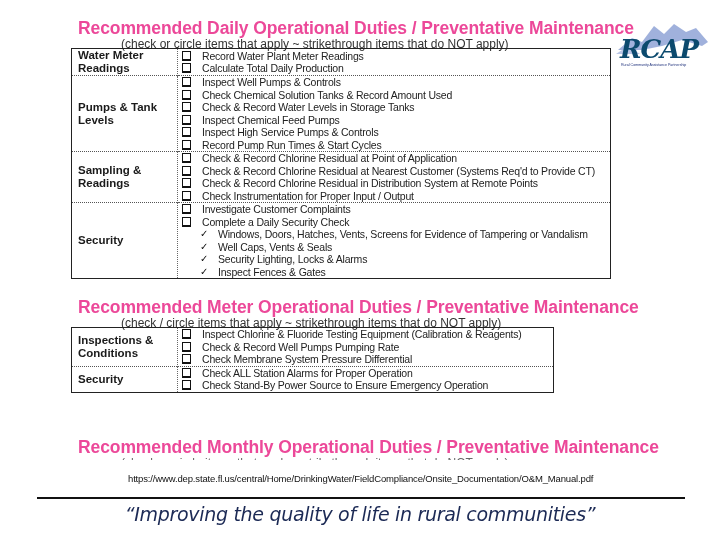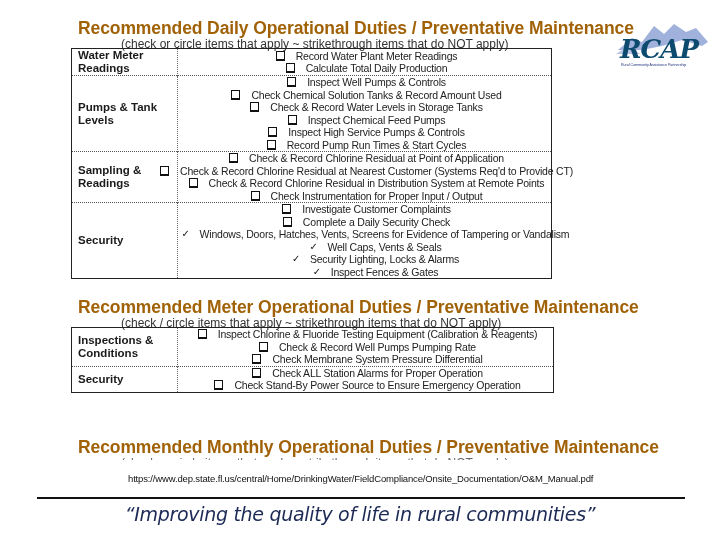--- a/index.html
+++ b/index.html
@@ -2,41 +2,41 @@
 <html><head>
   <meta charset="utf-8">
   <style>
     html, body { margin: 0; padding: 0; }
     body {
       width: 720px; height: 540px; background: #ffffff; position: relative; overflow: hidden;
       font-family: "Liberation Sans", "DejaVu Sans", sans-serif; color: #111;
     }
     .section-title {
       position: absolute; left: 78px; font-weight: bold; font-size: 17.5px; letter-spacing: -0.1px;
-      color: #a16207; white-space: nowrap;
+      color: #ec4899; white-space: nowrap;
     }
     .subtitle {
       position: absolute; left: 121px; font-size: 12px; color: #333;
       white-space: nowrap;
     }
     .subtitle.cut { height: 4px; overflow: hidden; color: #666; }
     table.duties {
       position: absolute; left: 71px; border-collapse: collapse; border: 1.4px solid #222;
       table-layout: fixed;
     }
     table.duties td { vertical-align: middle; padding: 0; }
     table.duties tr + tr td { border-top: 1px dotted #555; }
     td.cat {
       width: 99px; padding-left: 6px !important; font-weight: bold; font-size: 11.5px; line-height: 13px;
       border-right: 1px dotted #666; color: #1a1a1a;
     }
     td.items { padding-left: 4px !important; }
     .item {
       height: 12.5px; line-height: 12.5px; font-size: 10.5px; white-space: nowrap; color: #222;
-      display: flex; align-items: center; letter-spacing: -0.2px; justify-content: center;
+      display: flex; align-items: center; letter-spacing: -0.2px;
     }
     .box {
       width: 7px; height: 7px; border: 1.1px solid #111; border-bottom-width: 2px; border-right-width: 1.6px;
       display: inline-block; margin-right: 11px; margin-left: 0; flex: none;
     }
     .item.sub { padding-left: 18px; }
     .check { display: inline-block; width: 10px; font-size: 10px; margin-right: 8px; flex: none; color: #111; }
     .url {
       position: absolute; left: 128px; top: 473px; font-size: 9.5px; color: #111; white-space: nowrap;
       letter-spacing: -0.15px;
@@ -56,21 +56,21 @@
     <path d="M6 30 L20 18 L30 22 L42 6 L52 14 L62 4 L74 12 L84 8 L96 22 L90 26 L70 20 L50 26 L30 30 Z" fill="#8fa3d6" opacity="0.85"></path>
     <path d="M4 34 L16 26 L28 34 Z" fill="#a8b8e0" opacity="0.8"></path>
   </svg>
   <div style="position:absolute;left:8px;top:14px;font-family:'DejaVu Serif',serif;font-style:italic;font-weight:bold;font-size:26px;color:#0c4a6e;letter-spacing:-1px;">RCAP</div>
   <div style="position:absolute;left:9px;top:43px;font-size:3.6px;color:#1c2f7a;white-space:nowrap;">Rural Community Assistance Partnership</div>
 </div>
 
 <div class="section-title" style="top:18px;">Recommended Daily Operational Duties / Preventative Maintenance</div>
 <div class="subtitle" style="top:37px;">(check or circle items that apply ~ strikethrough items that do NOT apply)</div>
 
-<table class="duties" style="top:48px;width:481px;">
+<table class="duties" style="top:48px;width:540px;">
   <tbody>
       <tr>
     <td class="cat">Water Meter Readings</td>
     <td class="items">
       <div class="item">
             <span class="box"></span>
             <span>Record Water Plant Meter Readings</span>
           </div>
       <div class="item">
             <span class="box"></span>

